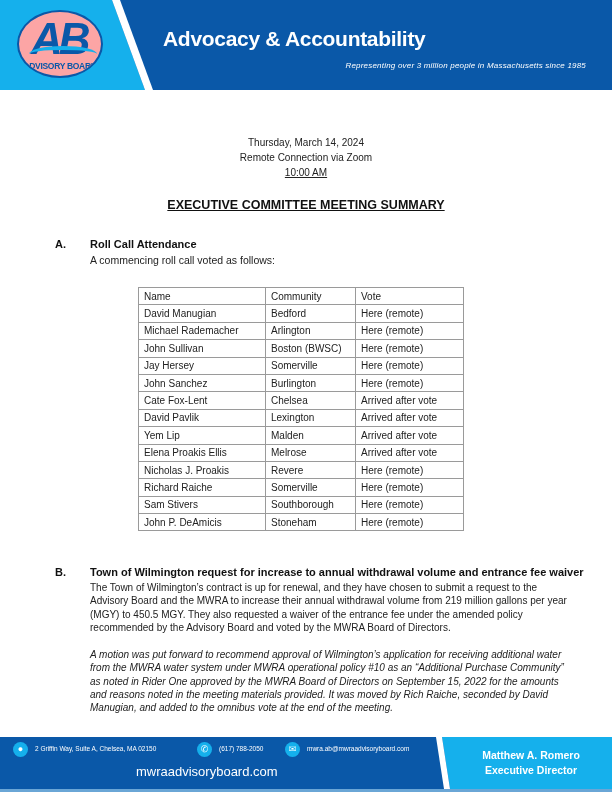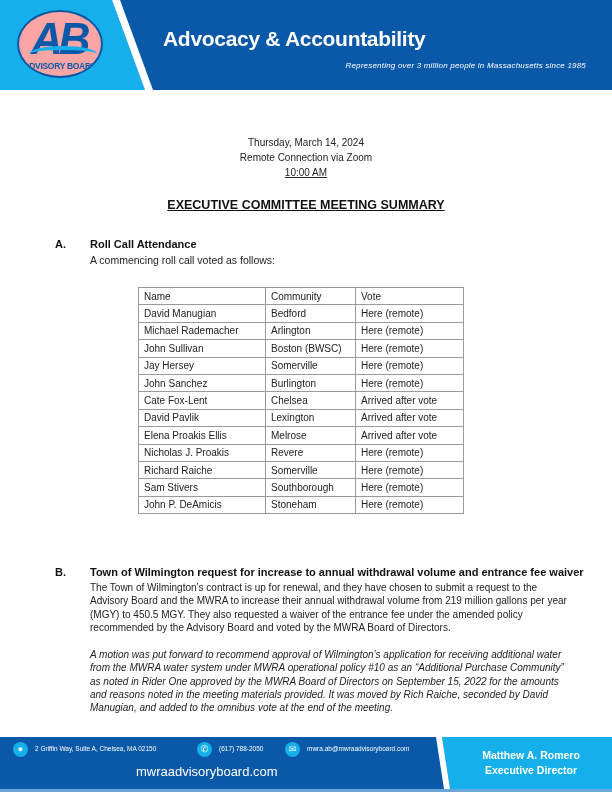--- a/index.html
+++ b/index.html
@@ -113,20 +113,25 @@
         <td class="c1">Cate Fox-Lent</td>
         <td class="c2">Chelsea</td>
         <td class="c3">Arrived after vote</td>
       </tr>
       <tr>
         <td class="c1">David Pavlik</td>
         <td class="c2">Lexington</td>
         <td class="c3">Arrived after vote</td>
       </tr>
       <tr>
+        <td class="c1">Yem Lip</td>
+        <td class="c2">Malden</td>
+        <td class="c3">Arrived after vote</td>
+      </tr>
+      <tr>
         <td class="c1">Elena Proakis Ellis</td>
         <td class="c2">Melrose</td>
         <td class="c3">Arrived after vote</td>
       </tr>
       <tr>
         <td class="c1">Nicholas J. Proakis</td>
         <td class="c2">Revere</td>
         <td class="c3">Here (remote)</td>
       </tr>
       <tr>

